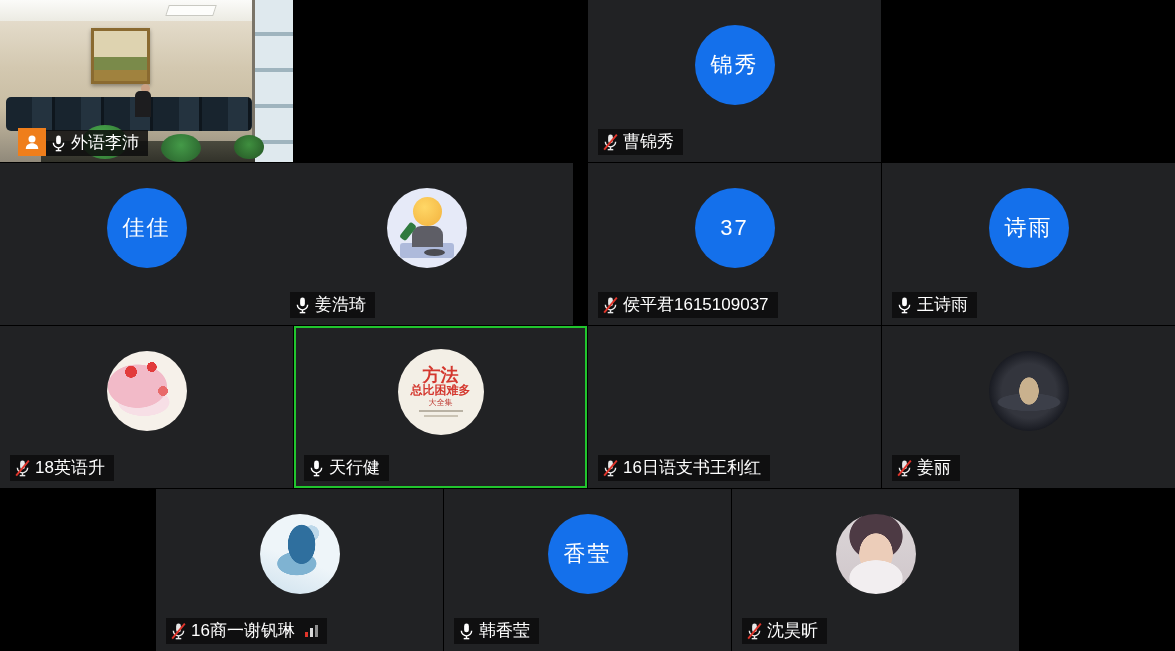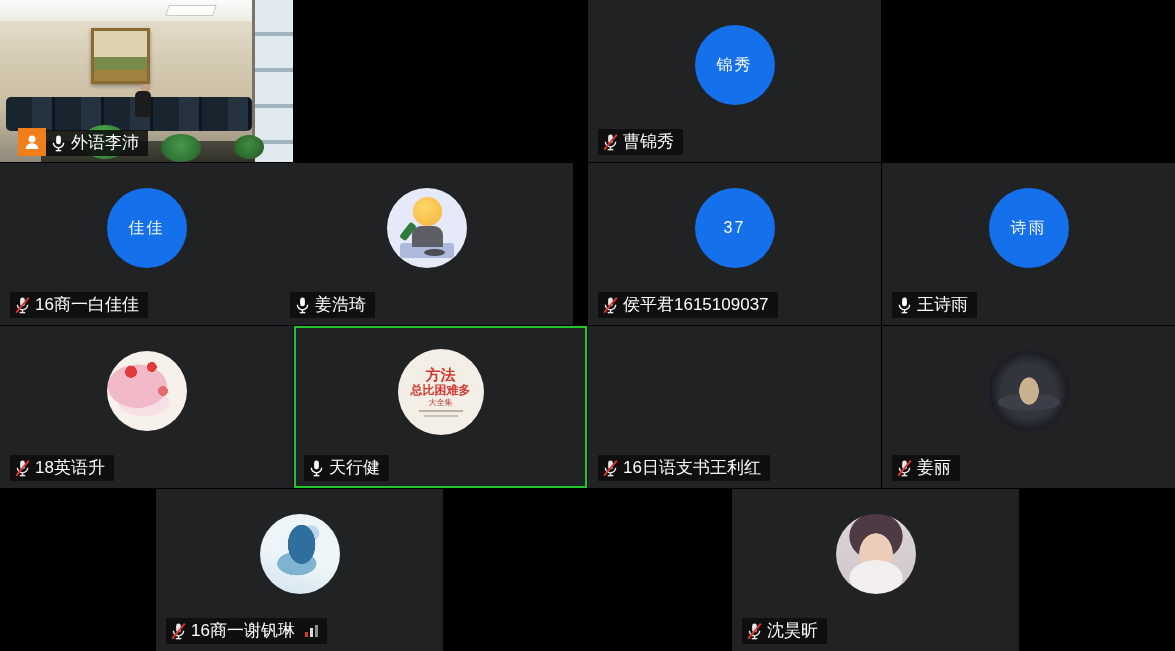--- a/index.html
+++ b/index.html
@@ -21,21 +21,21 @@
   .badge{width:28px;height:28px;background:#ef7e1b;display:flex;align-items:center;justify-content:center;flex:0 0 28px;}
   .micwrap{display:inline-flex;width:19px;height:19px;}
 
   
   .signal{display:inline-flex;align-items:flex-end;gap:2px;margin-left:7px;}
   .sb1{width:3px;height:5px;background:#e0352b}.sb2{width:3px;height:9px;background:#dadada}.sb3{width:3px;height:12px;background:#8f8f8f}
 
   
   .avatar{position:absolute;left:50%;top:25px;transform:translateX(-50%);width:80px;height:80px;
           border-radius:50%;display:flex;align-items:center;justify-content:center;overflow:hidden;z-index:2;}
-  .blue{background:#1470eb;color:#fff;font-size:16px;letter-spacing:2px;}
+  .blue{background:#1470eb;color:#fff;font-size:22px;letter-spacing:2px;}
   .av-boy{background:
     radial-gradient(ellipse 26px 30px at 50% 60%, #ddb49b 0 97%, transparent 100%),
     radial-gradient(ellipse 33px 26px at 50% 26%, #241a14 0 97%, transparent 100%),
     linear-gradient(150deg,#6e4a44,#4a3a4d);}
   .heart{position:absolute;left:12px;top:45px;width:9px;height:9px;background:#e01f1f;transform:rotate(45deg);}
   .heart:before,.heart:after{content:"";position:absolute;width:9px;height:9px;border-radius:50%;background:#e01f1f;}
   .heart:before{left:-5px;top:0}.heart:after{left:0;top:-5px}
   .av-cake{background:
     radial-gradient(circle 6px at 30% 26%, #e23b3b 0 97%, transparent),
     radial-gradient(circle 5px at 56% 20%, #e23b3b 0 97%, transparent),
@@ -60,21 +60,21 @@
   .av-emoji{background:#e6eaf8;}
   .em-table{position:absolute;bottom:10px;left:13px;right:13px;height:15px;background:#aebadb;border-radius:3px;}
   .em-body{position:absolute;bottom:21px;left:25px;width:31px;height:21px;background:#5e5e66;border-radius:9px 9px 0 0;}
   .em-face{position:absolute;top:9px;left:26px;width:29px;height:29px;border-radius:50%;
            background:radial-gradient(circle at 40% 35%, #ffd766, #f2b13d);}
   .em-bottle{position:absolute;bottom:27px;left:17px;width:8px;height:19px;background:#2f7a3f;border-radius:3px;transform:rotate(38deg);}
   .em-plate{position:absolute;bottom:12px;left:37px;width:21px;height:7px;background:#4c4c52;border-radius:50%;}
 
   
   .av-book{width:86px;height:86px;top:23px;background:#f3efe6;flex-direction:column;gap:1px;}
-  .bk1{font-size:15px;font-weight:bold;color:#d4372e;line-height:16px;}
+  .bk1{font-size:18px;font-weight:bold;color:#d4372e;line-height:16px;}
   .bk2{font-size:12px;font-weight:bold;color:#d4372e;line-height:13px;}
   .bk3{font-size:8px;color:#c04038;line-height:9px;}
   .bkline{width:44px;height:2px;background:#b9b2a4;margin-top:2px;}
   .bkline2{width:34px;height:2px;background:#cac3b4;margin-top:2px;}
 
   
   .vid{position:absolute;inset:0;}
   .room-wall{position:absolute;inset:0;background:linear-gradient(180deg,#f2efe9 0%,#e4dccb 12%,#d3c8b0 42%,#c9bda3 66%,#90897a 100%);}
   .room-ceiling{position:absolute;top:0;left:0;right:0;height:13%;background:linear-gradient(#fbfbf9,#ecebe3);}
   .room-light{position:absolute;top:5px;left:57%;width:46px;height:9px;background:#fdfdfb;border:1px solid #c9c9c2;transform:skewX(-18deg);}
@@ -177,28 +177,20 @@
             <use href="#mic-off-g"></use>
           </svg>
         </span>
       <span>曹锦秀</span>
     </div>
   </div>
 
 
   <div class="tile p4">
     <div class="avatar blue">佳佳</div>
-    <div class="label">
-      <span class="micwrap">
-        <svg width="19" height="19" viewBox="0 0 24 24">
-            <use href="#mic-off-g"></use>
-          </svg>
-        </span>
-      <span>16商一白佳佳</span>
-    </div>
   </div>
 
   <div class="tile p5">
     <div class="avatar av-emoji">
       <div class="em-table"></div>
       <div class="em-body"></div>
       <div class="em-face"></div>
       <div class="em-bottle"></div>
       <div class="em-plate"></div>
     </div>
@@ -299,20 +291,31 @@
         </span>
       <span>16商一谢钒琳</span>
       <span class="signal">
         <span class="sb1"></span>
           <span class="sb2"></span>
           <span class="sb3"></span>
       </span>
     </div>
   </div>
 
+  <div class="tile p13">
+    <div class="avatar blue">香莹</div>
+    <div class="label">
+      <span class="micwrap">
+        <svg width="19" height="19" viewBox="0 0 24 24">
+            <use href="#mic-on-g"></use>
+          </svg>
+        </span>
+      <span>韩香莹</span>
+    </div>
+  </div>
 
   <div class="tile p14">
     <div class="avatar av-girl"></div>
     <div class="label">
       <span class="micwrap">
         <svg width="19" height="19" viewBox="0 0 24 24">
             <use href="#mic-off-g"></use>
           </svg>
         </span>
       <span>沈昊昕</span>

